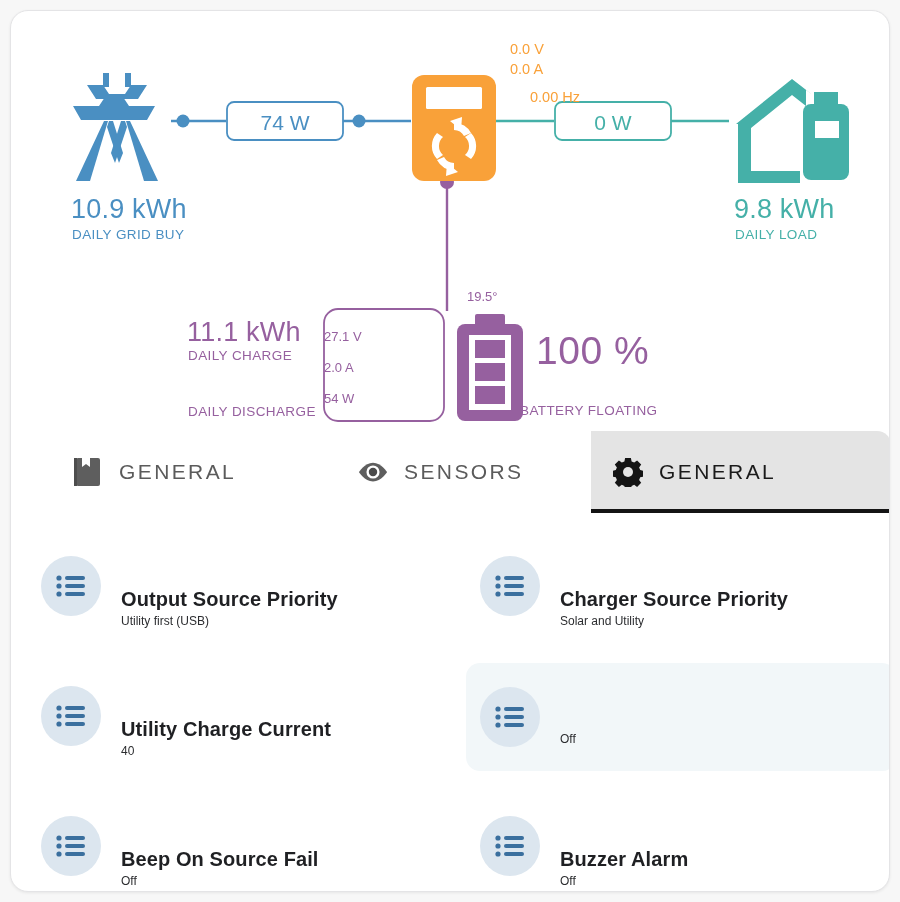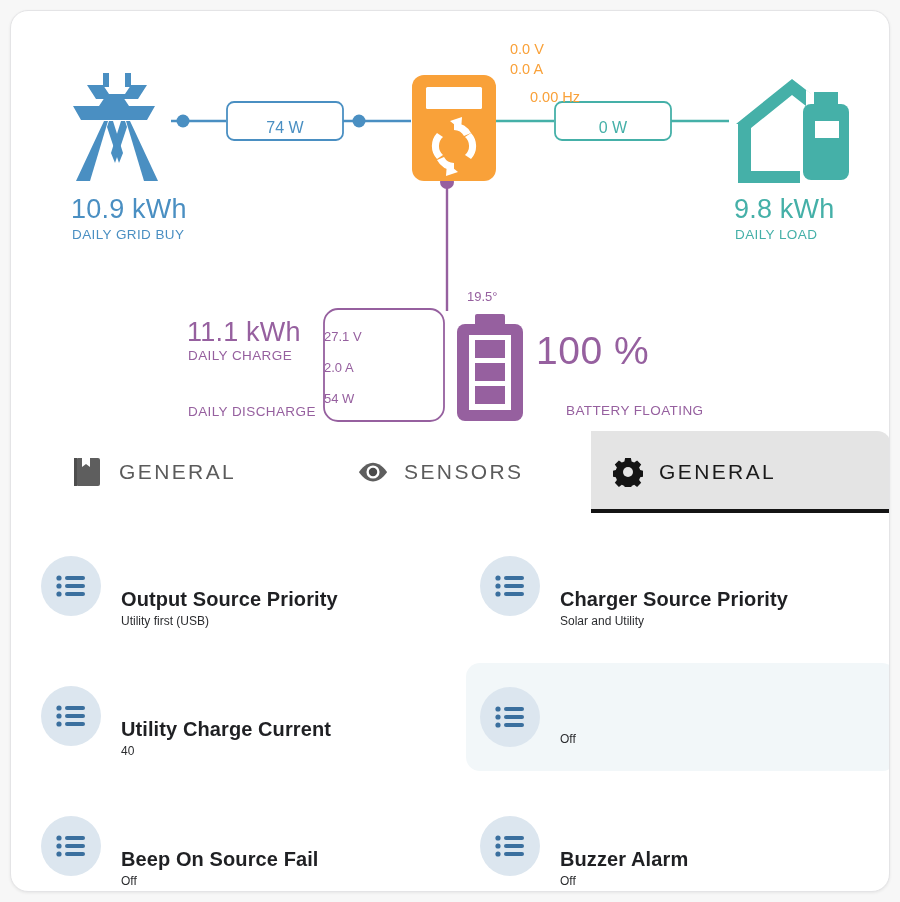--- a/index.html
+++ b/index.html
@@ -28,21 +28,21 @@
 
   .big-num { font-size: 27px; font-weight: 400; letter-spacing: .2px; }
   .cap     { font-size: 13.5px; font-weight: 400; letter-spacing: .4px; }
 
   .grid-col  { color: #4a8fc2; }
   .load-col  { color: #45b0a8; }
   .batt-col  { color: #96609f; }
 
   .pvline { font-size: 14.5px; line-height: 20px; color: #f9a139; font-weight: 400; }
 
-  .boxval { font-size: 16px; color: #4a8fc2; margin-top: 8px; }
+  .boxval { font-size: 21px; color: #4a8fc2; }
   .boxval.teal { color: #45b0a8; }
   .battbox-val { font-size: 13px; color: #96609f; text-align: left; line-height: 31px; }
 
   .temp { font-size: 13px; color: #96609f; }
 
   .pct { font-size: 39px; color: #96609f; letter-spacing: .5px; }
 
   
   #tabs {
     position: absolute; left: 0; top: 420px; width: 880px; height: 82px;
@@ -164,21 +164,21 @@
     <div class="lbl batt-col cap" style="left:177px; top:337px;">DAILY CHARGE</div>
     <div class="lbl batt-col cap" style="left:177px; top:393px;">DAILY DISCHARGE</div>
 
     <div class="lbl battbox-val" style="left:313px; top:310px; width:120px;">27.1 V</div>
     <div class="lbl battbox-val" style="left:313px; top:341px; width:120px;">2.0 A</div>
     <div class="lbl battbox-val" style="left:313px; top:372px; width:120px;">54 W</div>
 
     <div class="lbl temp" style="left:456px; top:278px;">19.5°</div>
 
     <div class="lbl pct" style="left:525px; top:318px;">100 %</div>
-    <div class="lbl batt-col cap" style="left:555px; top:392px;text-align:right;">BATTERY FLOATING</div>
+    <div class="lbl batt-col cap" style="left:509px; top:392px;text-align:right;">BATTERY FLOATING</div>
   </div>
 
   <div id="tabs">
 
     <div class="tab" style="left:40px;">
       <span class="tab-icon">
         <svg width="28" height="30" viewBox="0 0 28 30">
           <path d="M4 1 h20 a2 2 0 0 1 2 2 v24 a2 2 0 0 1 -2 2 h-20 a2 2 0 0 1 -2 -2 v-24 a2 2 0 0 1 2 -2 z" fill="#5e5e5e"></path>
           <path d="M8 1 h8 v9 l-4 -3 -4 3 z" fill="#ffffff"></path>
           <rect x="0" y="1" width="3" height="28" fill="#4d4d4d"></rect>

